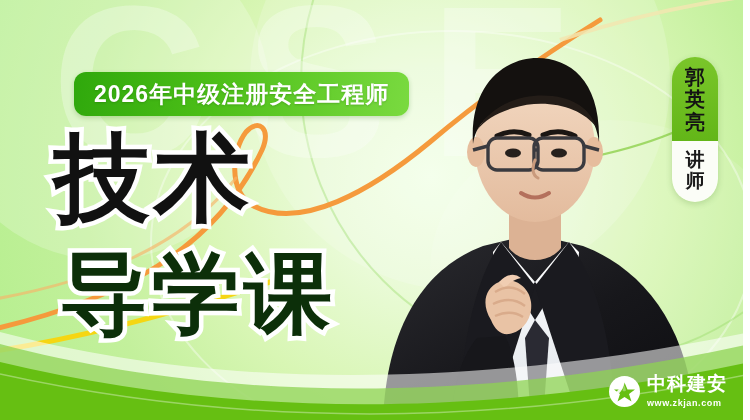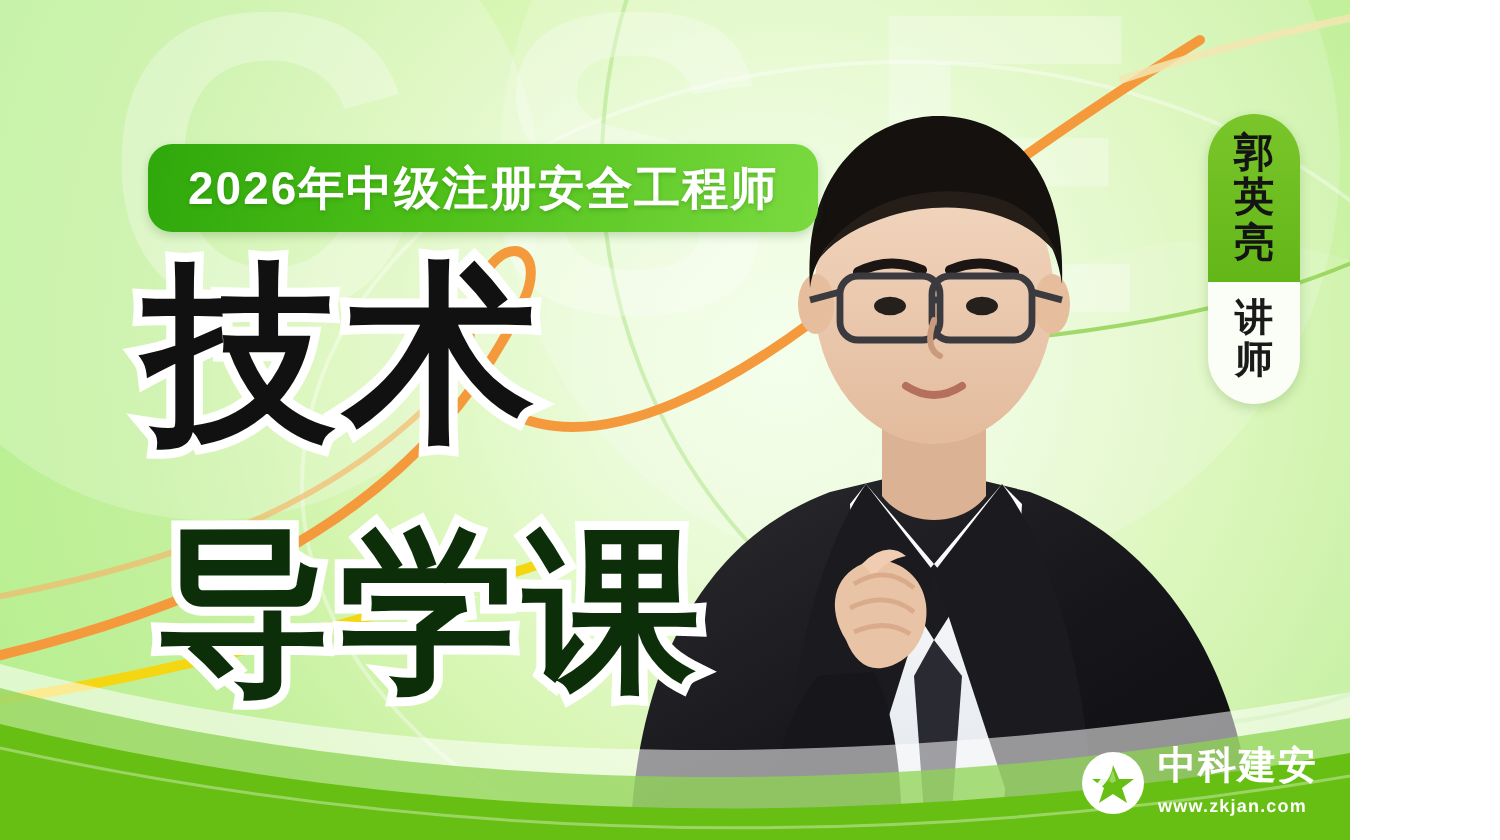--- a/index.html
+++ b/index.html
@@ -1,21 +1,21 @@
 <!DOCTYPE html>
 <html><head>
 <meta charset="utf-8">
 <style>
   html,body{margin:0;padding:0;}
   body{
     width:750px;height:420px;overflow:hidden;
     font-family:"Liberation Sans","DejaVu Sans",sans-serif;
   }
   #poster{
-    position:relative;width:675px;height:420px;overflow:hidden;
+    position:relative;width:743px;height:420px;overflow:hidden;
     background:
       radial-gradient(circle at 58% 42%, #f2ffe8 0%, #eafbd8 22%, #d8f6b4 48%, #c3f09c 70%, #b4ef8d 100%);
   }
 
   
   .wm-wrap{position:absolute;left:0;top:-26px;width:750px;height:220px;overflow:hidden;}
   .wm{
     position:absolute;top:0;
     font-family:"Liberation Sans","DejaVu Sans",sans-serif;
     font-weight:700;font-size:215px;line-height:1;
@@ -57,27 +57,27 @@
     background:linear-gradient(100deg,#2fa80c 0%,#4dbf18 42%,#7ada40 100%);
     box-shadow:0 2px 5px rgba(30,110,10,.22);
     z-index:6;
   }
   .pill-text{
     color:#ffffff;font-size:23px;font-weight:700;letter-spacing:1px;
     white-space:nowrap;text-shadow:0 1px 2px rgba(20,80,5,.25);
   }
 
   
-  .headline{position:absolute;left:72px;top:130px;z-index:6;}
+  .headline{position:absolute;left:54px;top:130px;z-index:6;}
   .line{
     font-weight:900;line-height:1;white-space:nowrap;
     -webkit-text-stroke:9px #ffffff;paint-order:stroke fill;
   }
   .l1{font-size:96px;color:#111111;letter-spacing:4px;}
-  .l2{font-size:88px;color:#111111;letter-spacing:4px;margin-top:36px;margin-left:6px;}
+  .l2{font-size:88px;color:#111111;letter-spacing:4px;margin-top:24px;margin-left:6px;}
   .dark-green{color:#0c2f09;}
 
   
   .vbadge{
     position:absolute;right:25px;top:57px;width:46px;
     border-radius:23px;overflow:hidden;z-index:7;
     box-shadow:0 2px 6px rgba(40,100,20,.20);
   }
   .vb-top{
     background:linear-gradient(180deg,#7ac62a 0%,#63b618 100%);

